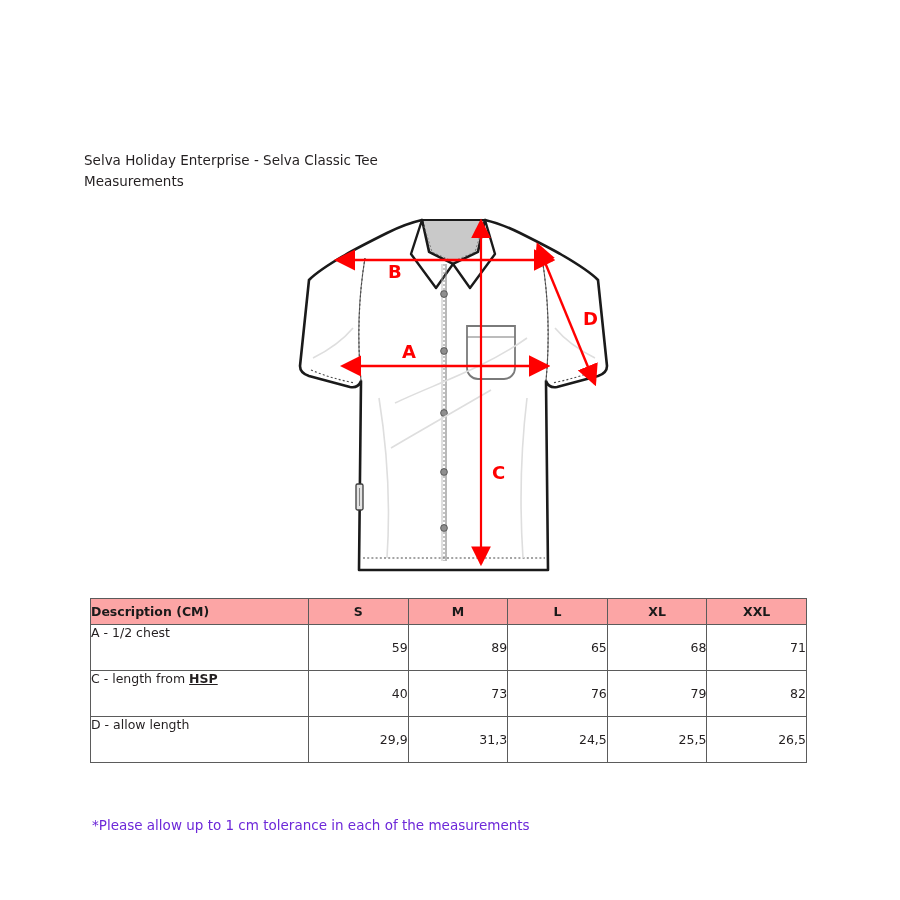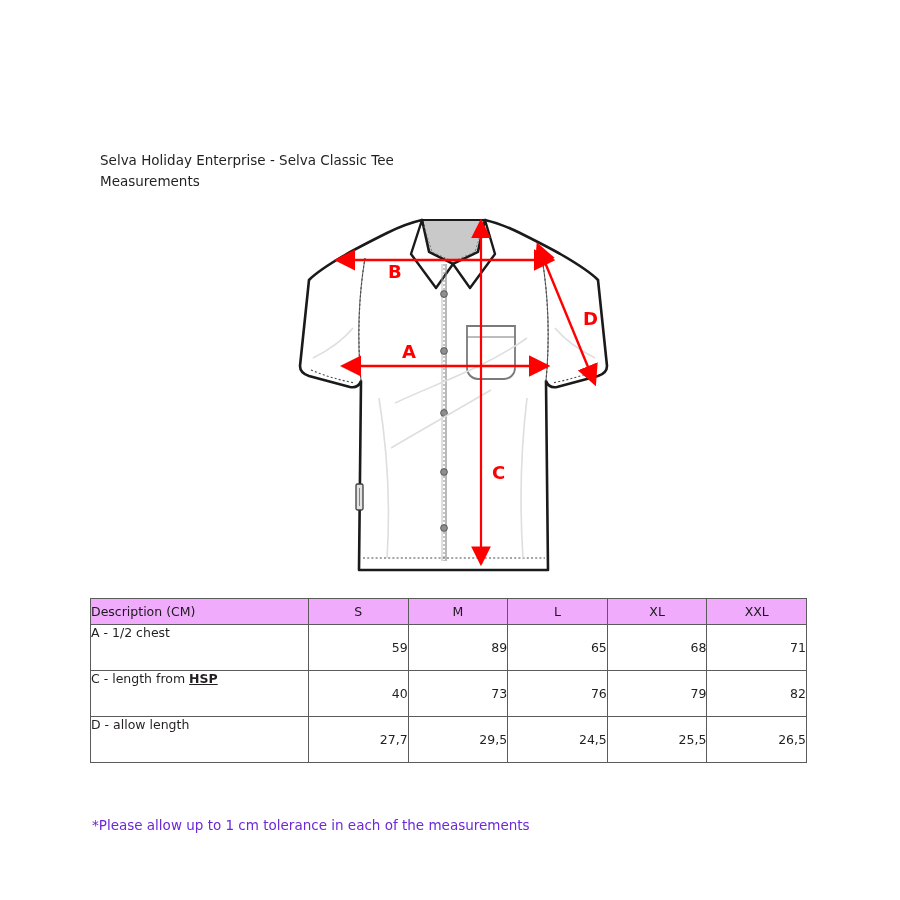--- a/index.html
+++ b/index.html
@@ -12,21 +12,21 @@
     height: 900px;
     position: relative;
     font-family: "DejaVu Sans", sans-serif;
     color: #231f20;
     overflow: hidden;
   }
 
   
   #title-block {
     position: absolute;
-    left: 100px;
+    left: 84px;
     top: 150px;
     width: 420px;
     font-size: 13.5px;
     line-height: 1.55;
     color: #231f20;
     white-space: pre-line;
   }
 
   
   #illustration {
@@ -47,23 +47,23 @@
     border-collapse: collapse;
     table-layout: fixed;
     font-size: 12.5px;
   }
   #size-table th,
   #size-table td {
     border: 1px solid #5b5b5b;
     padding: 0;
   }
   #size-table thead th {
-    background: #f0abfc;
+    background: #fca5a5;
     height: 25px;
-    font-weight: normal;
+    font-weight: bold;
     font-size: 12.5px;
     color: #1a1a1a;
     margin-top: 28px;
   }
   th.col-desc {
     text-align: left;
     padding-left: 7px;
   }
   th.col-size { text-align: center; }
 
@@ -251,22 +251,22 @@
     <tr>
       <td class="cell-desc"><span>C - length from </span><b>HSP</b></td>
       <td class="cell-val">40</td>
       <td class="cell-val">73</td>
       <td class="cell-val">76</td>
       <td class="cell-val">79</td>
       <td class="cell-val">82</td>
     </tr>
     <tr>
       <td class="cell-desc"><span>D - allow length</span></td>
-      <td class="cell-val">27,7</td>
-      <td class="cell-val">29,5</td>
+      <td class="cell-val">29,9</td>
+      <td class="cell-val">31,3</td>
       <td class="cell-val">24,5</td>
       <td class="cell-val">25,5</td>
       <td class="cell-val">26,5</td>
     </tr>
   </tbody>
 </table>
 
 <div id="footnote">*Please allow up to 1 cm tolerance in each of the measurements</div>
 
 </body></html>

